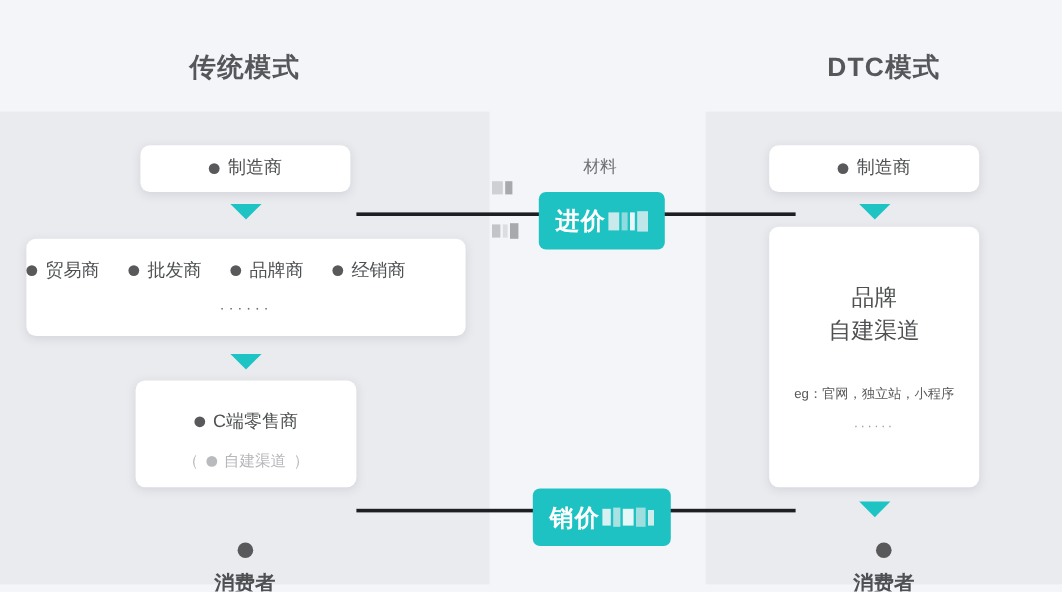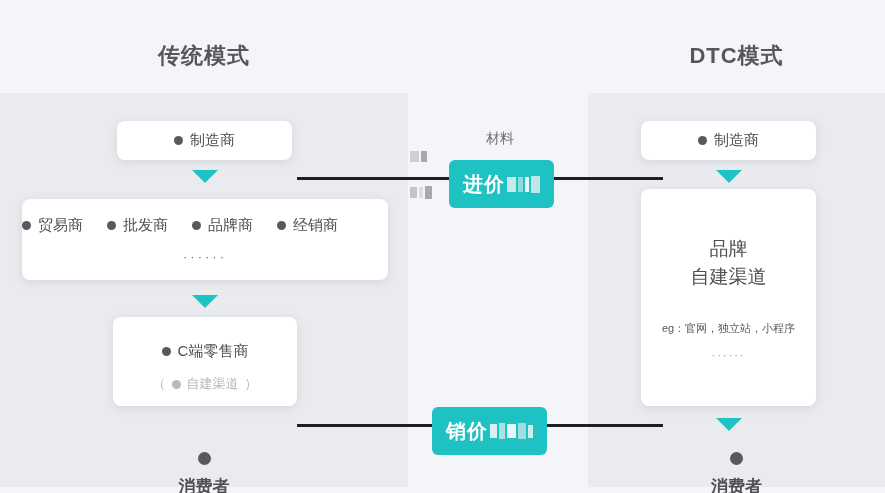--- a/index.html
+++ b/index.html
@@ -107,21 +107,21 @@
 
   
   .badge{
     position:absolute;height:48px;border-radius:6px;
     background:#1fc2c2;color:#ffffff;
     font-size:20px;font-weight:bold;letter-spacing:1px;
     display:flex;align-items:center;justify-content:center;
     gap:2px;padding:0 14px;box-sizing:border-box;
   }
   #badge-purchase{left:449px;top:160px;}
-  #badge-sale{left:432px;top:407px;justify-content:space-between;}
+  #badge-sale{left:444px;top:407px;justify-content:space-between;}
 
   
   .mosaic{display:inline-flex;align-items:center;gap:2px;vertical-align:middle;}
   .mosaic i{display:block;}
 
   
   #cost-caption{
     position:absolute;left:410px;top:130px;width:180px;
     text-align:center;color:#6e7073;font-size:14px;
     display:flex;justify-content:center;gap:3px;

